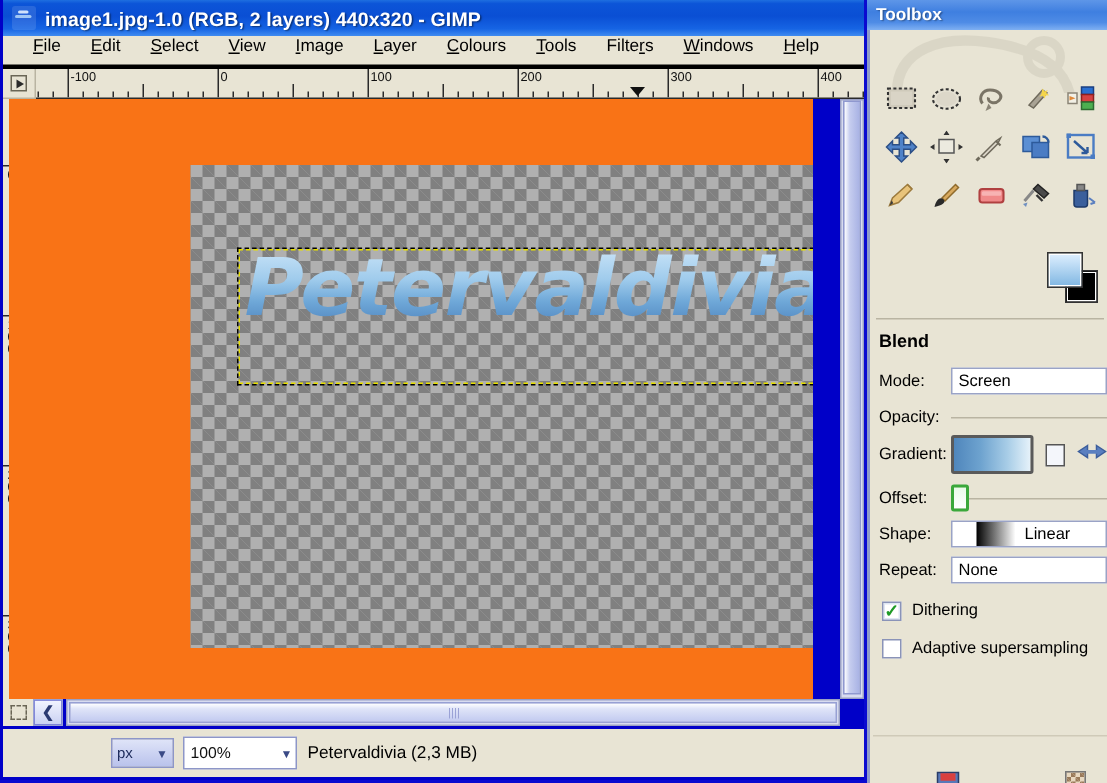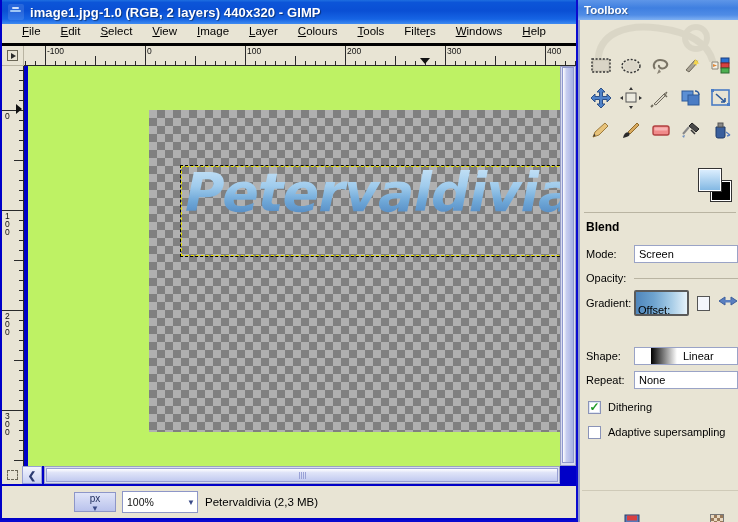--- a/index.html
+++ b/index.html
@@ -106,22 +106,22 @@
     width: 9px; text-align: left;
   }
   .v-marker {
     position: absolute; right: 1px; width: 0; height: 0;
     border-top: 5px solid transparent; border-bottom: 5px solid transparent;
     border-left: 6px solid #111;
   }
 
   
   .viewport {
-    position: absolute; left: 28px; top: 66px; width: 536px; height: 400px;
-    background: #bef264;
+    position: absolute; left: 6px; top: 66px; width: 536px; height: 400px;
+    background: #f97316;
     overflow: hidden;
   }
   .canvas-img {
     position: absolute; left: 121px; top: 44px; width: 440px; height: 322px;
     background-image:
       linear-gradient(45deg, #808080 25%, transparent 25%, transparent 75%, #808080 75%, #808080),
       linear-gradient(45deg, #808080 25%, #b0b0b0 25%, #b0b0b0 75%, #808080 75%, #808080);
     background-size: 16px 16px;
     background-position: 0 0, 8px 8px;
     overflow: hidden;
@@ -190,21 +190,21 @@
   .statusbar {
     position: absolute; left: 2px; top: 486px; width: 574px; height: 32px;
     background: #e8e4d4;
     display: flex; align-items: center;
   }
   .unit-combo {
     margin-left: 72px; width: 42px; height: 20px;
     background: linear-gradient(to bottom, #dfe4f8, #b9c2ec);
     border: 1px solid #8d96c8;
     display: flex; align-items: center; justify-content: space-between;
-    padding: 0 3px; font-size: 10px; color: #1c2a5a; flex-direction: column;
+    padding: 0 3px; font-size: 10px; color: #1c2a5a;
   }
   .zoom-combo {
     margin-left: 6px; width: 76px; height: 22px;
     background: #ffffff; border: 1px solid #8d96c8;
     display: flex; align-items: center; justify-content: space-between;
     padding: 0 2px 0 4px; font-size: 10.5px; color: #111;
   }
   .caret { font-size: 8px; color: #3a4a86; }
   .status-text { margin-left: 7px; font-size: 11.5px; color: #000; }
 
@@ -654,21 +654,21 @@
         <span class="grad-small"></span>
         <span class="rev-icon">
           <svg width="20" height="14" viewBox="0 0 20 14">
             <path d="M7 3 L1 7 L7 11 Z" fill="#5a7fc0" stroke="#3c5e9c" stroke-width="1"></path>
             <path d="M13 3 L19 7 L13 11 Z" fill="#5a7fc0" stroke="#3c5e9c" stroke-width="1"></path>
             <rect x="6" y="6" width="8" height="2.5" fill="#5a7fc0"></rect>
           </svg>
         </span>
       </div>
 
-      <div class="opt-row" style="top:284px;flex-direction:column;">
+      <div class="opt-row" style="top:302px;">
         <span class="opt-label">Offset:</span>
         <span class="offset-slider"></span>
         <span class="slider-line"></span>
       </div>
 
       <div class="opt-row" style="top:326px;">
         <span class="opt-label">Shape:</span>
         <span class="shape-field">
           <span class="shape-grad"></span>
           <span>Linear</span>

